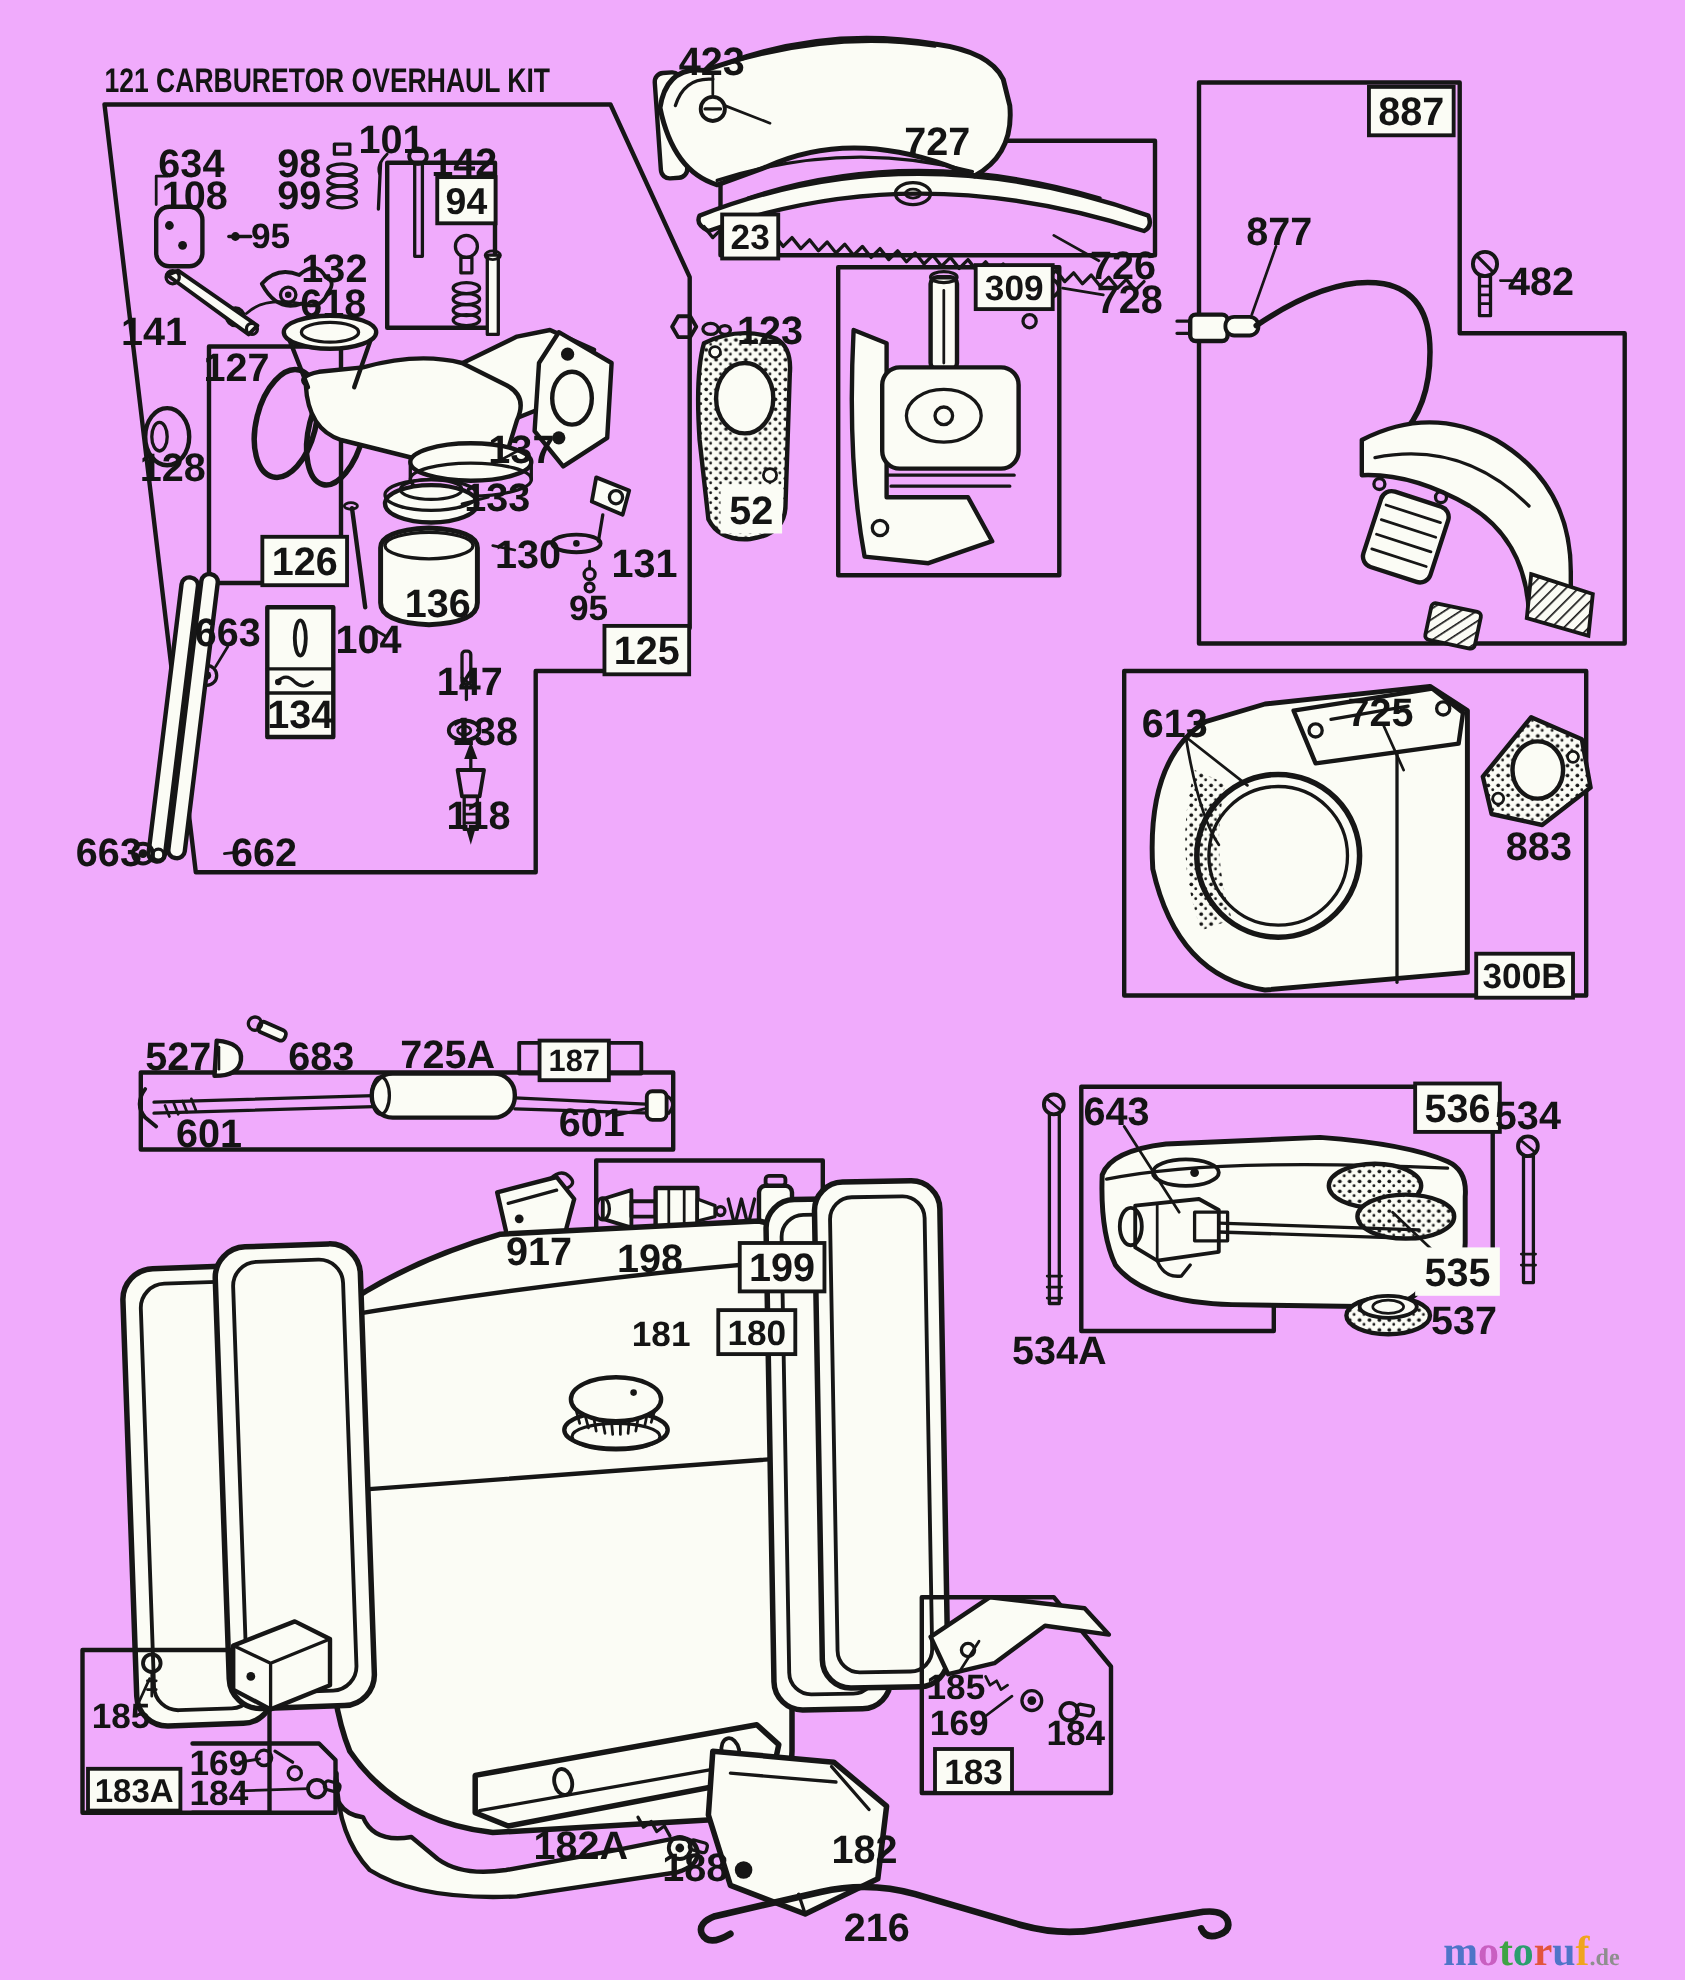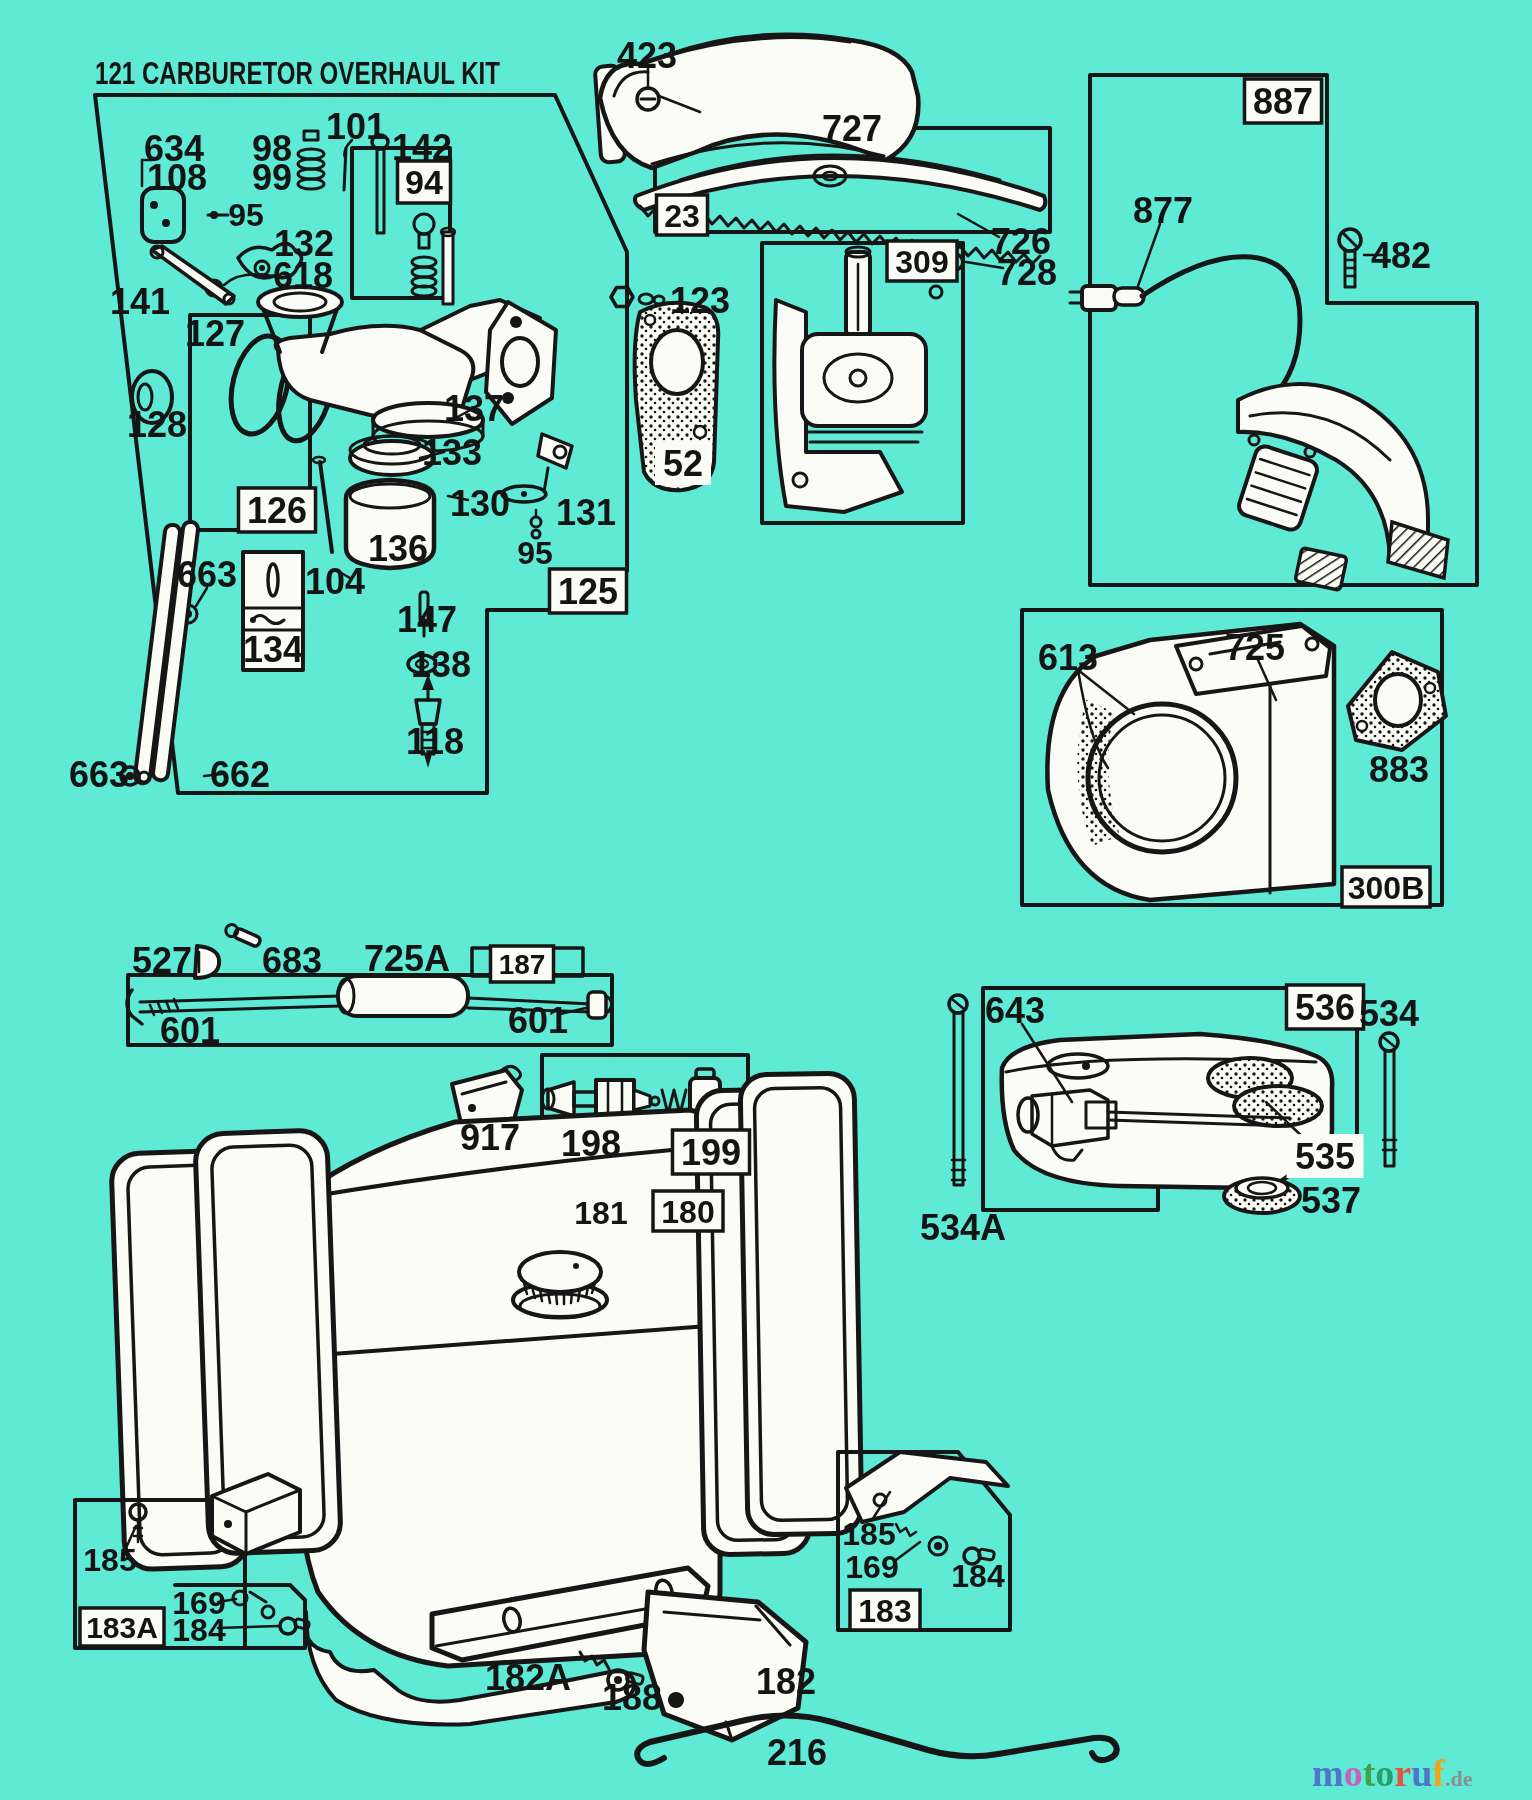--- a/index.html
+++ b/index.html
@@ -1,16 +1,16 @@
 <!DOCTYPE html>
 <html><head>
 <meta charset="utf-8">
 <style>
   html,body{margin:0;padding:0;background:#e8e8e8;}
-  .stage{position:relative;width:1532px;height:1800px;background:#5eead4;overflow:hidden;
+  .stage{position:relative;width:1532px;height:1800px;background:#f0abfc;overflow:hidden;
          font-family:"Liberation Sans",sans-serif;}
   svg{display:block}
   .ln{fill:none;stroke:#161616;stroke-linecap:round;stroke-linejoin:round}
   .fw{fill:#fbfcf5;stroke:#161616;stroke-linecap:round;stroke-linejoin:round}
   .dk{fill:#161616;stroke:none}
   .s2{stroke-width:2.5}.s3{stroke-width:3}.s35{stroke-width:3.5}.s4{stroke-width:4}
   .s45{stroke-width:4.5}.s5{stroke-width:5}.s6{stroke-width:6}
   text{font-family:"Liberation Sans",sans-serif;font-weight:bold;fill:#141414}
   .logo{font-family:"Liberation Serif",serif;font-weight:bold}
 </style>

